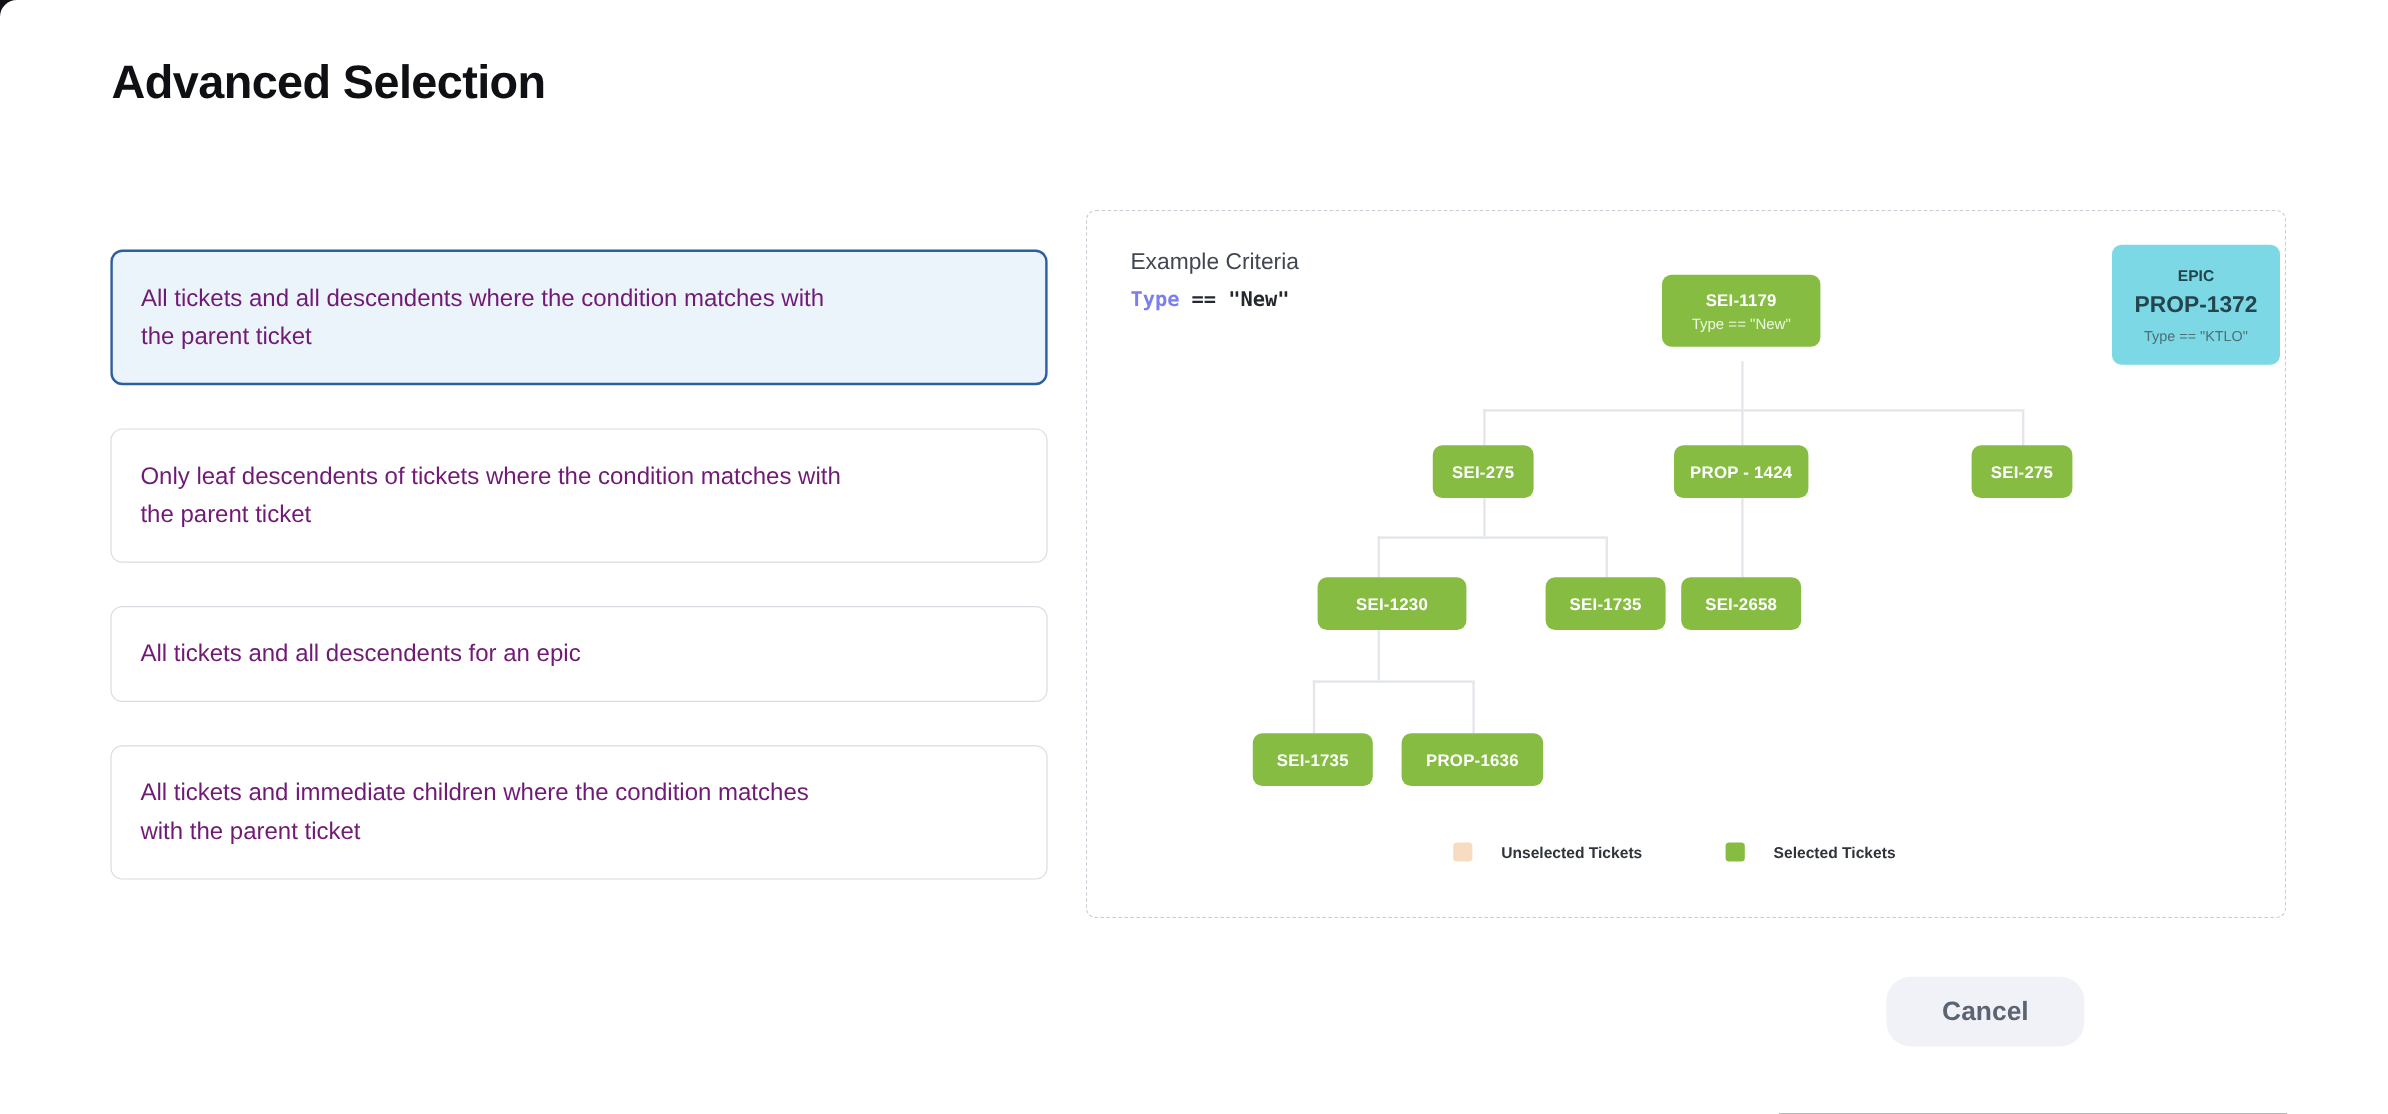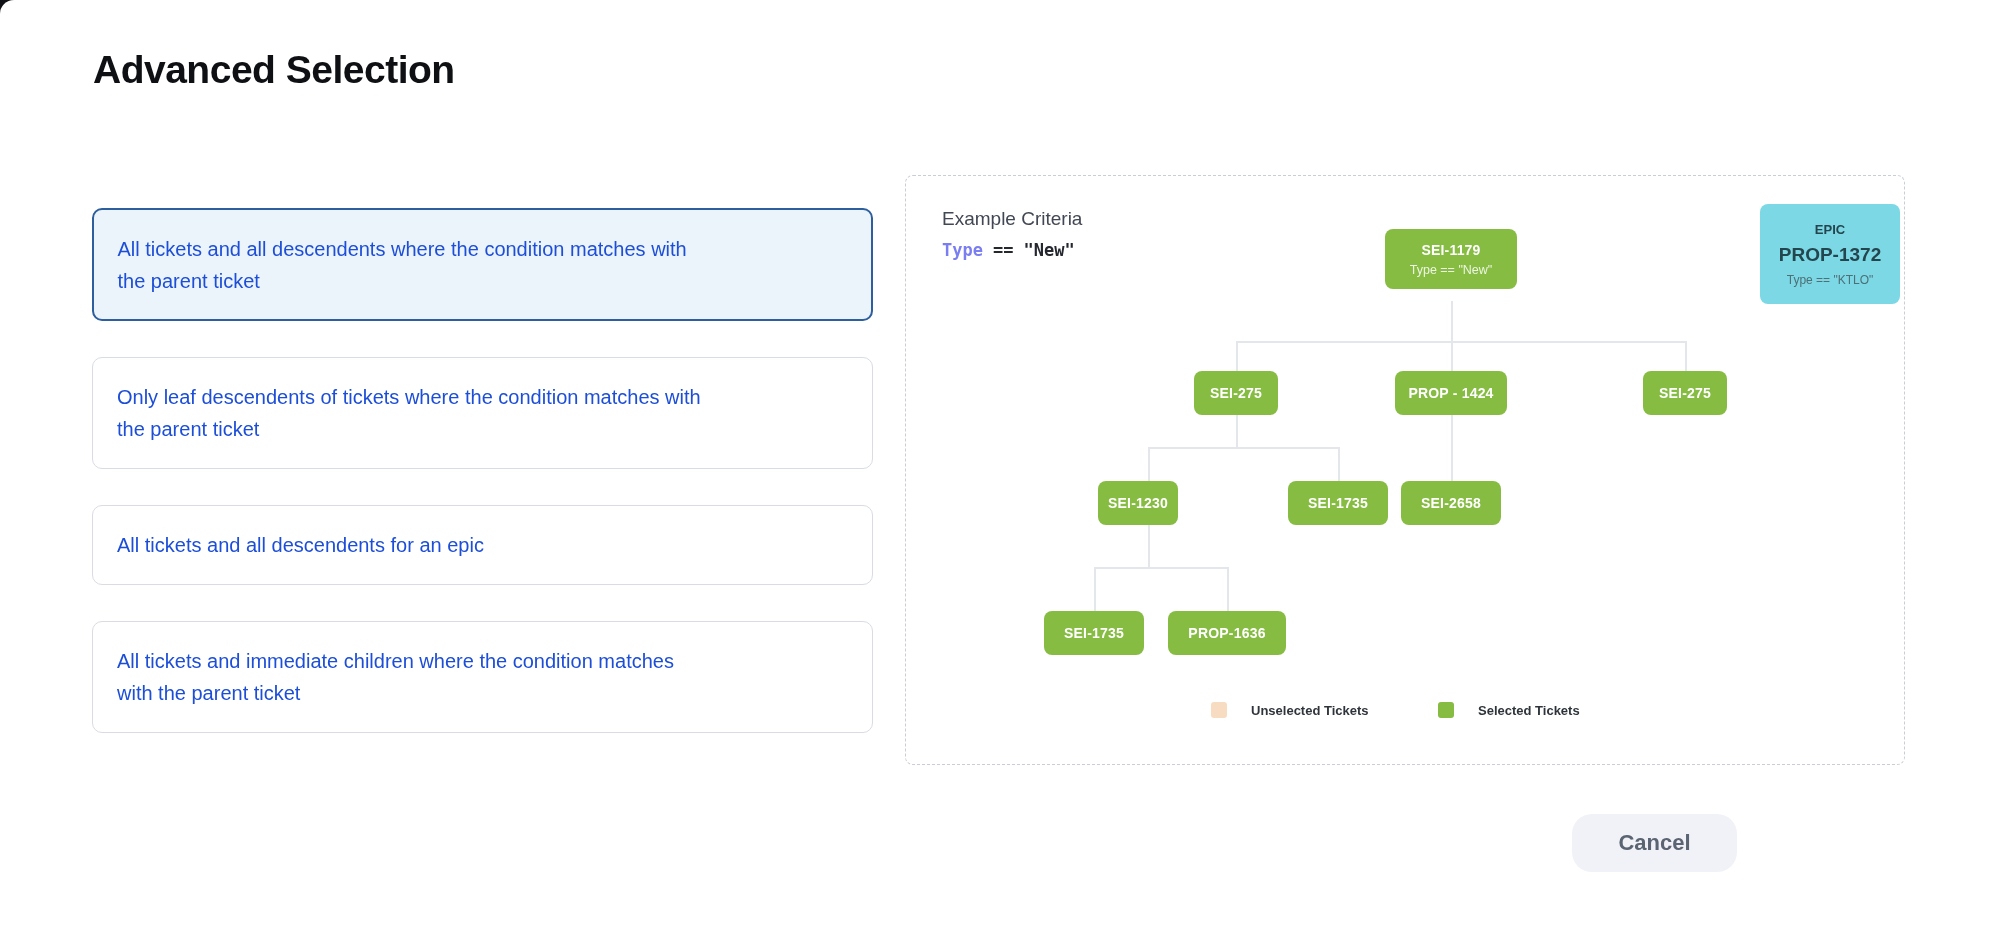--- a/index.html
+++ b/index.html
@@ -6,21 +6,21 @@
   html,body { width:1990px; height:928px; }
   body { background:#101216; font-family:"Liberation Sans", sans-serif; position:relative; overflow:hidden; }
   .page { position:absolute; inset:0; background:#ffffff; border-top-left-radius:14px; }
 
   .page-title { position:absolute; left:93px; top:48px; font-size:39px; font-weight:700; color:#0e1013; letter-spacing:-0.5px; }
 
   
   .options { position:absolute; left:92px; top:208px; width:781px; display:flex; flex-direction:column; gap:36px; }
   .option-card { border:1.5px solid #d9dce3; background:#ffffff; border-radius:10px; padding:23px 24px; cursor:pointer; }
   .option-card.selected { border:2px solid #2d5e9e; background:#ecf4fb; padding:22.5px 23.5px; }
-  .option-text { display:block; max-width:590px; font-size:20px; line-height:32px; font-weight:500; color:#1d4ed8; }
+  .option-text { display:block; max-width:590px; font-size:20px; line-height:32px; font-weight:500; color:#701a75; }
 
   
   .preview-panel { position:absolute; left:905px; top:175px; width:1000px; height:590px; border:1.5px dashed #c9cdd6; border-radius:8px; background:#ffffff; }
   .criteria-label { position:absolute; left:36px; top:32px; font-size:19px; font-weight:500; color:#424754; }
   .criteria-line { position:absolute; left:36px; top:64px; font-family:"DejaVu Sans Mono", monospace; font-size:17px; font-weight:700; }
   .tok-field { color:#7a7ef0; margin-right:10px; }
   .tok-op { color:#24272e; margin-right:10px; }
   .tok-val { color:#24272e; }
 
   .epic-card { position:absolute; left:842px; top:28px; width:140px; height:100px; background:#7cd8e5; border-radius:8px;
@@ -114,21 +114,21 @@
     <div class="node" style="left:288px;top:195px;width:84px;height:44px">
       <span class="node-id">SEI-275</span>
     </div>
     <div class="node" style="left:489px;top:195px;width:112px;height:44px">
       <span class="node-id">PROP - 1424</span>
     </div>
     <div class="node" style="left:737px;top:195px;width:84px;height:44px">
       <span class="node-id">SEI-275</span>
     </div>
 
-    <div class="node" style="left:192px;top:305px;width:80px;height:44px">
+    <div class="node" style="left:192px;top:305px;width:124px;height:44px">
       <span class="node-id">SEI-1230</span>
     </div>
     <div class="node" style="left:382px;top:305px;width:100px;height:44px">
       <span class="node-id">SEI-1735</span>
     </div>
     <div class="node" style="left:495px;top:305px;width:100px;height:44px">
       <span class="node-id">SEI-2658</span>
     </div>
 
     <div class="node" style="left:138px;top:435px;width:100px;height:44px">

